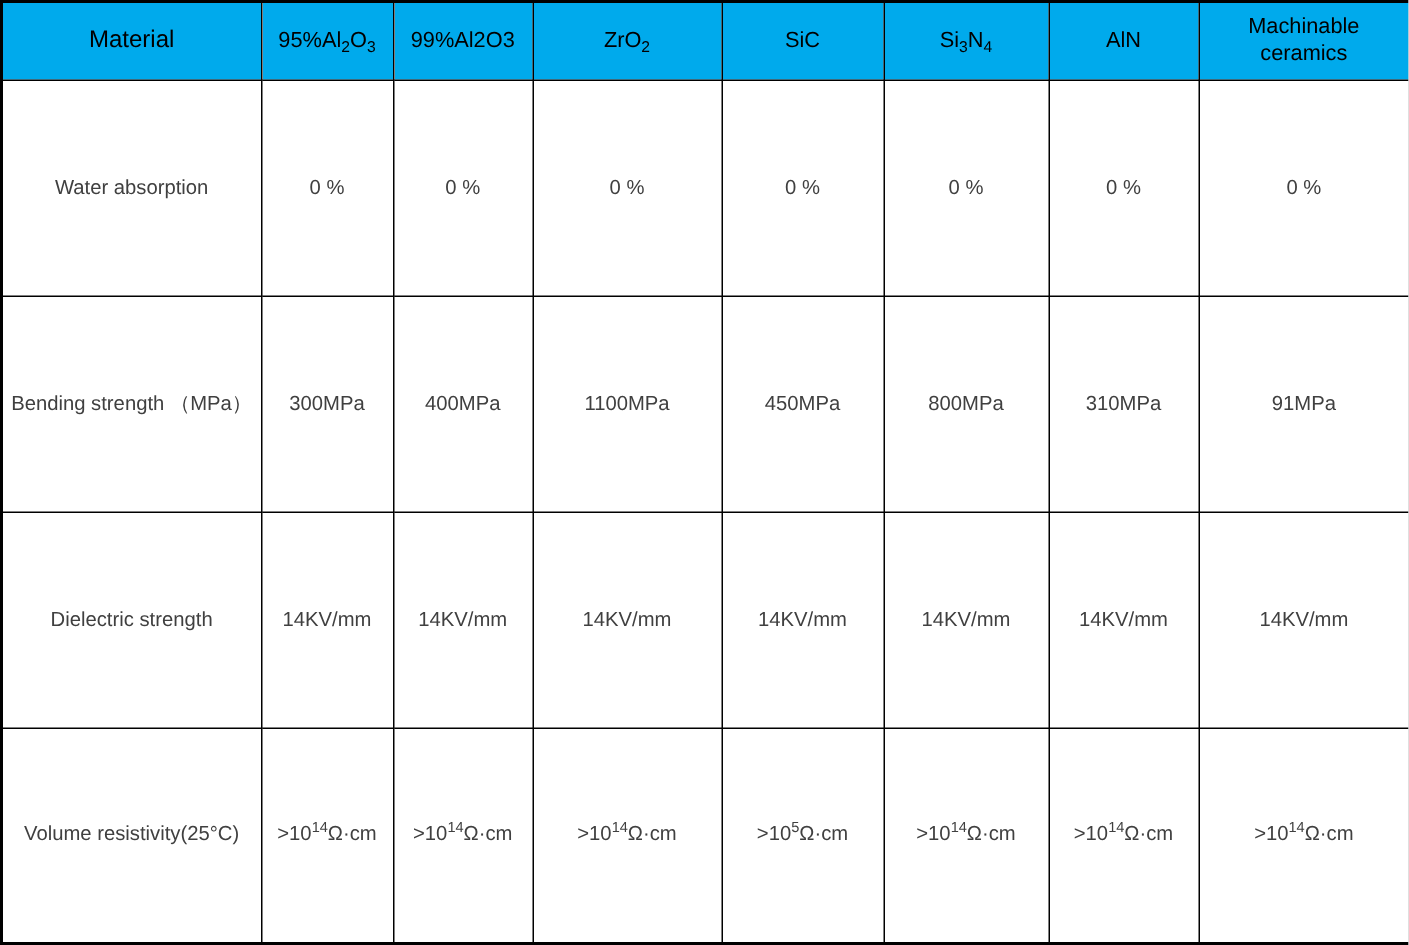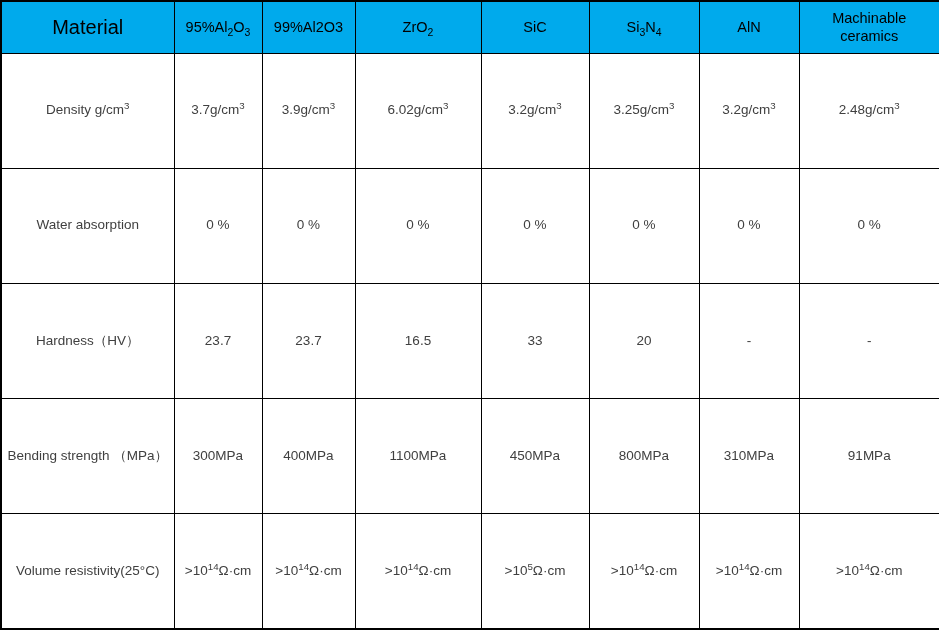--- a/index.html
+++ b/index.html
@@ -37,21 +37,21 @@
     overflow:hidden;
     line-height:1.25;
   }
   table.materials thead th{
     background:var(--header-bg);
     color:var(--header-text);
     font-weight:normal;
     font-size:14.5px;
   }
   table.materials thead th:first-child{
-    font-size:20px;
+    font-size:16px;
   }
   table.materials tbody td{
     color:var(--body-text);
     font-size:13.5px;
   }
   sub,sup{
     font-size:0.72em;
     line-height:0;
   }
   
@@ -86,58 +86,48 @@
           <th>99%Al2O3</th>
           <th>ZrO<sub>2</sub></th>
           <th>SiC</th>
           <th>Si<sub>3</sub>N<sub>4</sub></th>
           <th>AlN</th>
           <th>Machinable ceramics</th>
         </tr>
     </thead>
     <tbody>
         <tr>
-          <td>Density g/cm<sup>3</sup></td>
-          <td>3.7g/cm<sup>3</sup></td>
-          <td>3.9g/cm<sup>3</sup></td>
-          <td>6.02g/cm<sup>3</sup></td>
-          <td>3.2g/cm<sup>3</sup></td>
-          <td>3.25g/cm<sup>3</sup></td>
-          <td>3.2g/cm<sup>3</sup></td>
-          <td>2.48g/cm<sup>3</sup></td>
-        </tr>
-        <tr>
           <td>Water absorption</td>
           <td>0 %</td>
           <td>0 %</td>
           <td>0 %</td>
           <td>0 %</td>
           <td>0 %</td>
           <td>0 %</td>
           <td>0 %</td>
         </tr>
         <tr>
-          <td>Hardness（HV）</td>
-          <td>23.7</td>
-          <td>23.7</td>
-          <td>16.5</td>
-          <td>33</td>
-          <td>20</td>
-          <td>-</td>
-          <td>-</td>
-        </tr>
-        <tr>
           <td>Bending strength （MPa）</td>
           <td>300MPa</td>
           <td>400MPa</td>
           <td>1100MPa</td>
           <td>450MPa</td>
           <td>800MPa</td>
           <td>310MPa</td>
           <td>91MPa</td>
+        </tr>
+        <tr>
+          <td>Dielectric strength</td>
+          <td>14KV/mm</td>
+          <td>14KV/mm</td>
+          <td>14KV/mm</td>
+          <td>14KV/mm</td>
+          <td>14KV/mm</td>
+          <td>14KV/mm</td>
+          <td>14KV/mm</td>
         </tr>
         <tr>
           <td>Volume resistivity(25°C)</td>
           <td>&gt;10<sup>14</sup>Ω·cm</td>
           <td>&gt;10<sup>14</sup>Ω·cm</td>
           <td>&gt;10<sup>14</sup>Ω·cm</td>
           <td>&gt;10<sup>5</sup>Ω·cm</td>
           <td>&gt;10<sup>14</sup>Ω·cm</td>
           <td>&gt;10<sup>14</sup>Ω·cm</td>
           <td>&gt;10<sup>14</sup>Ω·cm</td>

